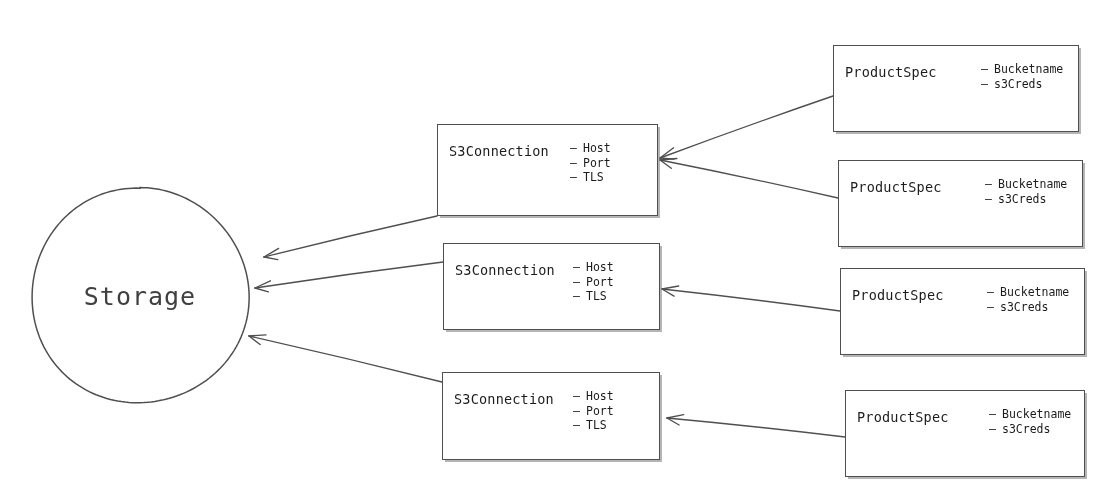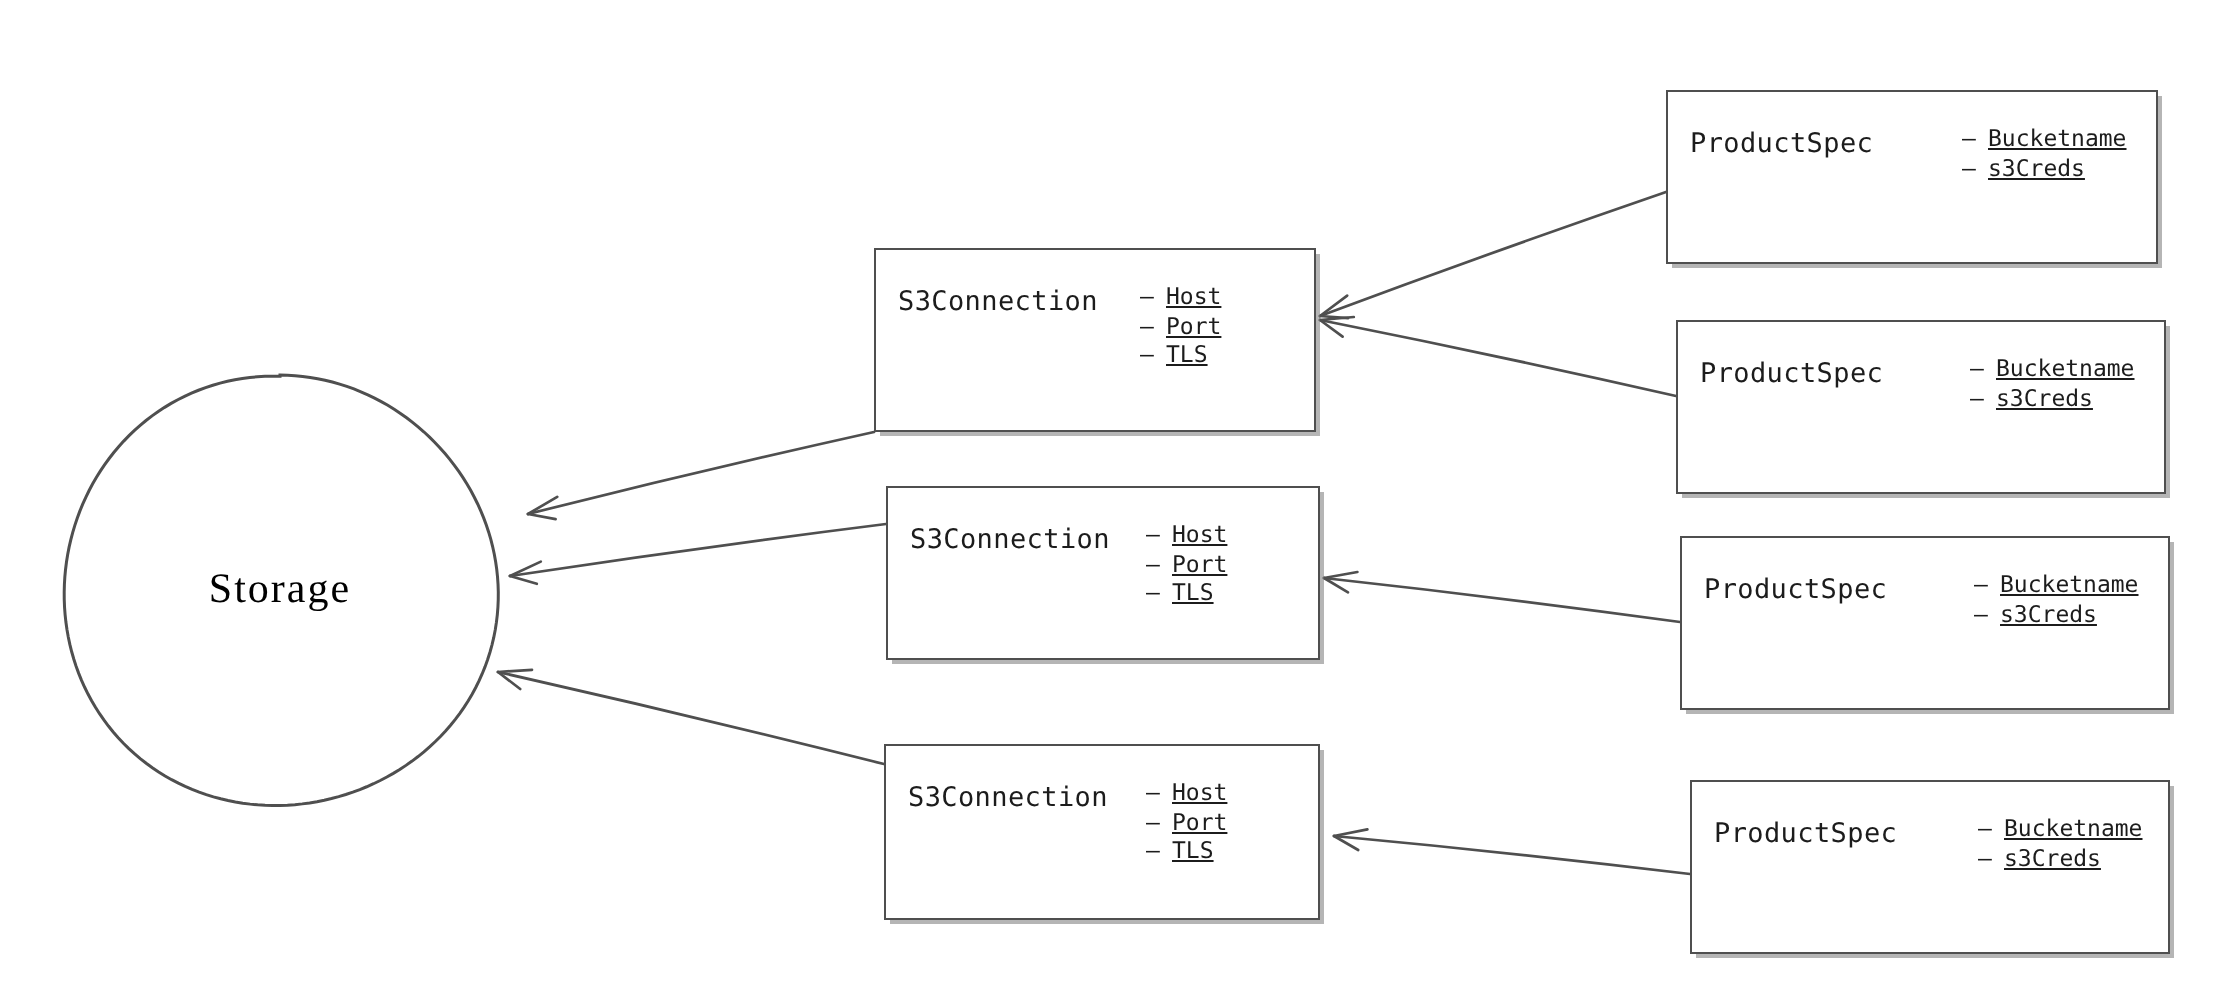--- a/index.html
+++ b/index.html
@@ -39,40 +39,38 @@
     letter-spacing: 0.2px;
     white-space: nowrap;
     margin-top: 11px;
   }
   .node-attrs {
     position: absolute;
     font-size: 11.5px;
     color: #1c1c1c;
     line-height: 14.5px;
     white-space: nowrap;
-    text-decoration: underline;
   }
   .node-attrs div {
     white-space: nowrap;
   }
   .attr-dash {
     display: inline-block;
     width: 13px;
   }
   .circle-node {
     position: absolute;
   }
   .circle-label {
     position: absolute;
-    font-size: 21px;
-    color: #000000;
+    font-size: 25px;
+    color: #404040;
     letter-spacing: 1px;
     white-space: nowrap;
     text-align: center;
-    font-family: Liberation Serif, serif;
   }
 </style>
 </head>
 <body>
 
 <div id="canvas">
 
   <svg id="edges" viewBox="0 0 1119 493" width="1119" height="493" xmlns="http://www.w3.org/2000/svg">
       <g>
         <path d="M437 216 Q350.2 235.3 264 257" fill="none" stroke="#4f4f4f" stroke-width="1.35" stroke-linecap="round"></path>

